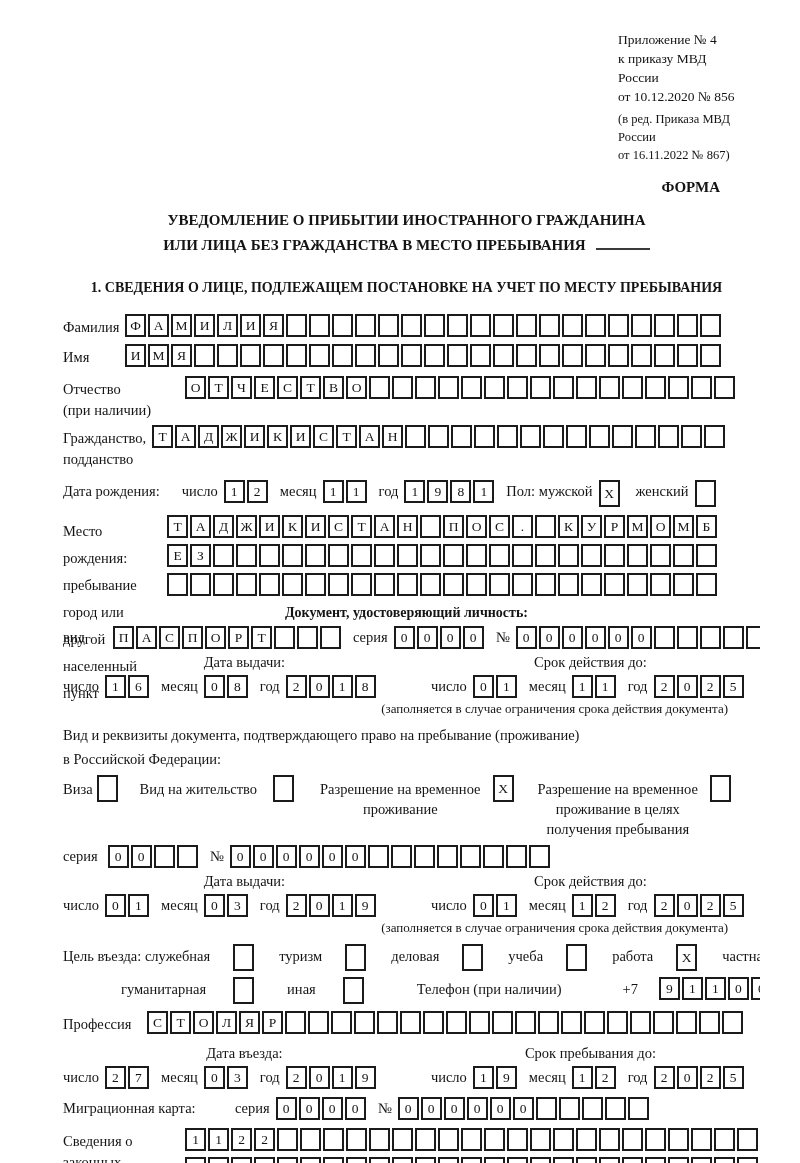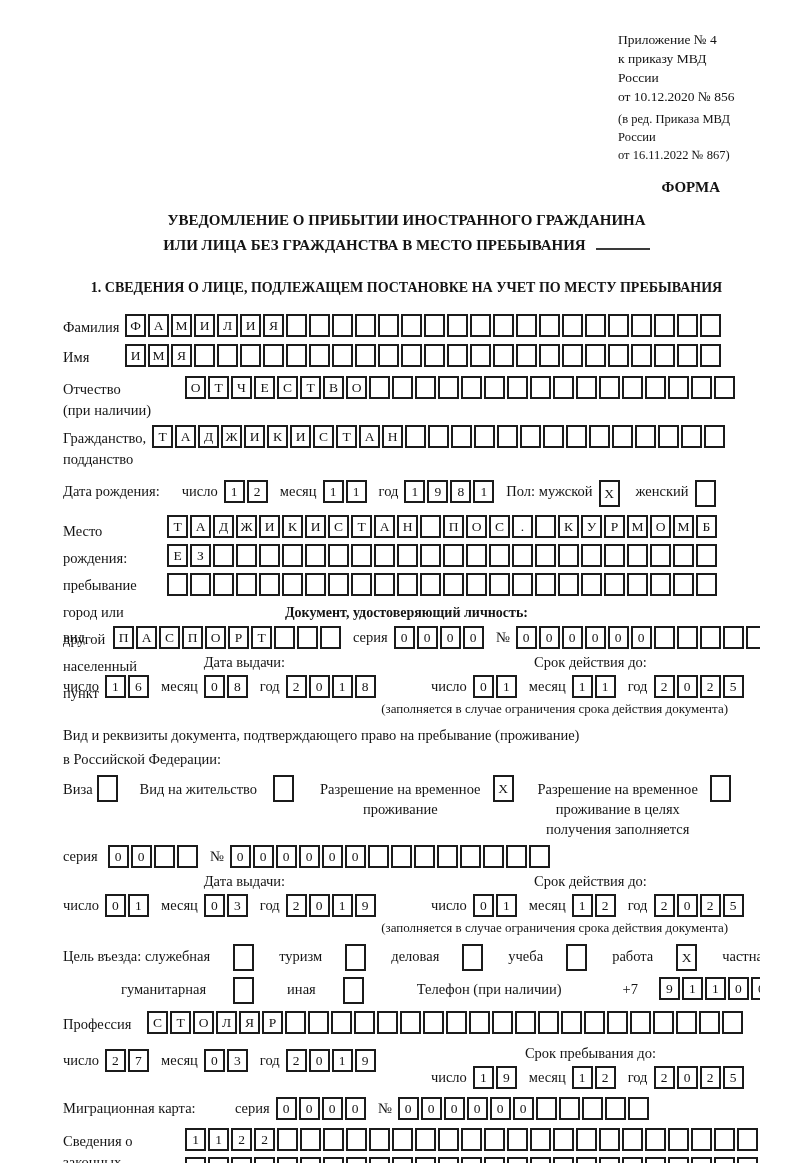--- a/index.html
+++ b/index.html
@@ -435,21 +435,21 @@
         <div>проживание</div>
       </span>
       <span class="cells cbox" style="margin-left:12px;">
           <span class="cell">X</span>
         </span>
     </div>
     <div class="opt" style="margin-left:22px;">
       <span class="olabel">
         <div>Разрешение на временное</div>
         <div>проживание в целях</div>
-        <div>получения заполняется</div>
+        <div>получения пребывания</div>
       </span>
       <span class="cells cbox" style="margin-left:12px;">
           <span class="cell"></span>
         </span>
     </div>
   </div>
 
   <div class="inline" style="margin-top:6px;">
     <span class="txt">серия</span>
     <span class="cells" style="margin-left:10px;">
@@ -608,20 +608,21 @@
         <span class="cell"></span>
         <span class="cell"></span>
         <span class="cell"></span>
         <span class="cell"></span>
         <span class="cell"></span>
       </div>
   </div>
 
   <div class="dates" style="margin-top:10px;">
     <div class="dcol left">
+      <div class="dhead" style="padding-left:40px;">Дата въезда:</div>
       <div class="dline">
         <span class="lbl first">число</span>
         <span class="cells">
             <span class="cell">2</span>
             <span class="cell">7</span>
           </span>
         <span class="lbl">месяц</span>
         <span class="cells">
             <span class="cell">0</span>
             <span class="cell">3</span>

